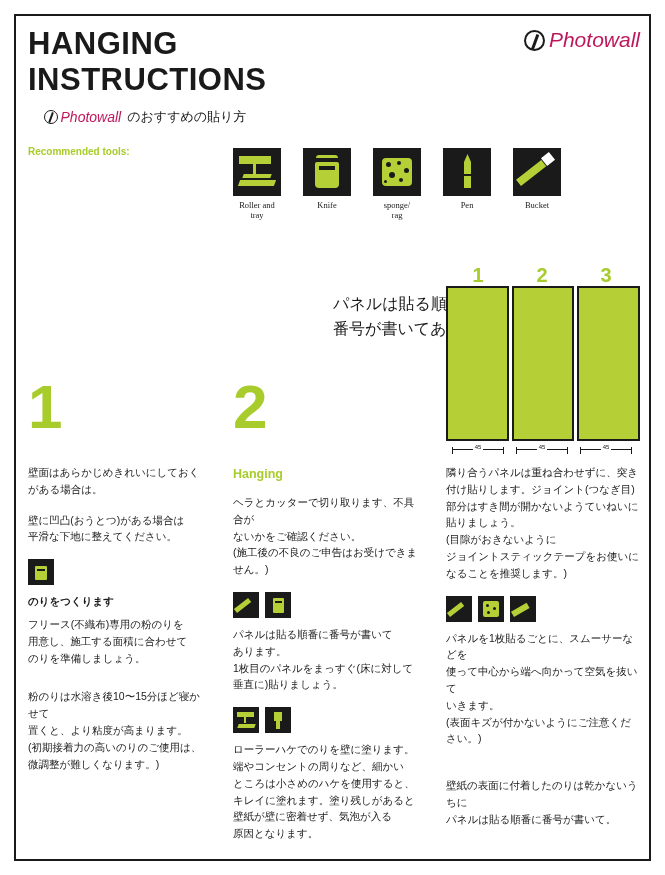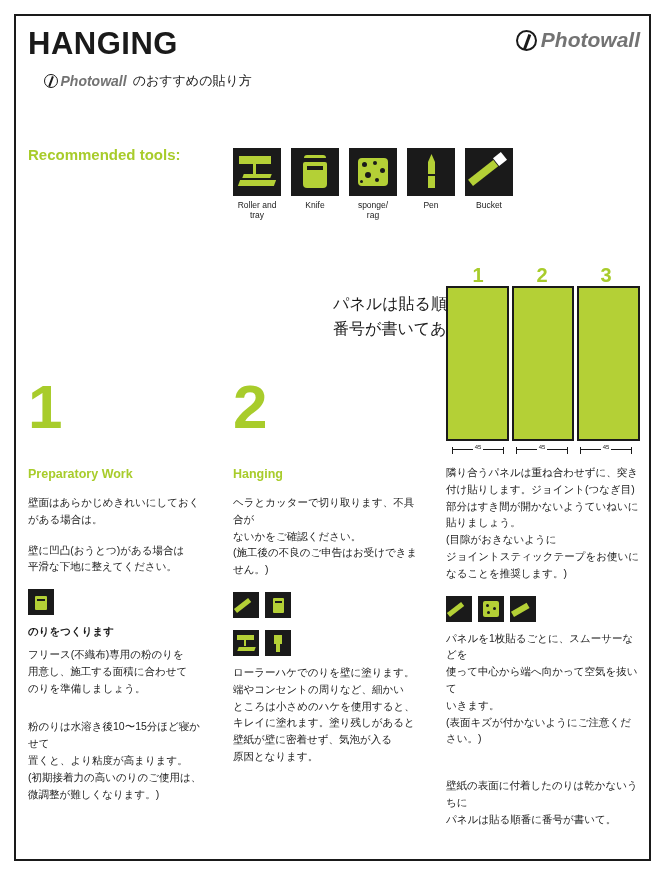--- a/index.html
+++ b/index.html
@@ -48,22 +48,22 @@
     margin-left: 16px;
   }
   .subtitle-text {
     font-size: 13px;
     color: #1a1a1a;
     margin-left: 6px;
   }
   .logo {
     display: inline-flex;
     align-items: center;
-    font-weight: bold;
-    color: #737373;
+    font-weight: normal;
+    color: #be185d;
     white-space: nowrap;
   }
   .logo .mark {
     display: inline-block;
     width: 1em;
     height: 1em;
     border: 0.14em solid #1a1a1a;
     border-radius: 50%;
     position: relative;
     margin-right: 0.18em;
@@ -85,30 +85,31 @@
     font-size: 21px;
     font-style: italic;
   }
   .logo-sub { font-size: 14px; font-style: italic; }
 
   
   .tools-label {
     position: absolute;
     left: 0;
     top: 122px;
-    font-size: 15px;
+    font-size: 10px;
     font-weight: bold;
     color: #a8cc2b;
   }
   .tools {
     position: absolute;
     left: 205px;
     top: 124px;
     display: flex;
-    gap: 10px;
+    gap: 22px;
+    font-family: Liberation Serif, serif;
   }
   .tool { width: 48px; text-align: center; }
   .tool .box {
     width: 48px;
     height: 48px;
     background: #1a1a1a;
     position: relative;
   }
   .tool .cap {
     margin-top: 4px;
@@ -250,20 +251,21 @@
 
   <div class="content">
 
     <div class="logo logo-top">
       <span class="mark"></span>
         <span>Photowall</span>
     </div>
 
     <div class="title">
       <div>HANGING</div>
+      <div>INSTRUCTIONS</div>
     </div>
 
     <div class="subtitle-row">
       <span class="logo logo-sub">
         <span class="mark"></span>
           <span>Photowall</span>
       </span>
       <span class="subtitle-text">のおすすめの貼り方</span>
     </div>
 
@@ -342,21 +344,20 @@
       <div class="p"></div>
     </div>
 
     <div class="panel-dims">
       <div class="dim"><span class="bar"></span><span class="val">45</span></div>
       <div class="dim"><span class="bar"></span><span class="val">45</span></div>
       <div class="dim"><span class="bar"></span><span class="val">45</span></div>
     </div>
 
     <div class="col c1">
-      <div class="sec-head">Preparatory Work</div>
       <div class="para" style="white-space:pre-line">壁面はあらかじめきれいにしておく
 がある場合は。</div>
       <div class="para" style="white-space:pre-line">壁に凹凸(おうとつ)がある場合は
 平滑な下地に整えてください。</div>
 
       <div class="icon-row">
         <div class="icon-sq">
           <span class="g" style="left:7px;top:7px;width:12px;height:14px;border-radius:1px;"></span>
           <span class="blk" style="left:9px;top:10px;width:8px;height:2px;"></span>
         </div>
@@ -382,20 +383,24 @@
       <div class="icon-row">
         <div class="icon-sq">
           <span class="g" style="left:4px;top:16px;width:18px;height:5px;transform:rotate(-38deg);transform-origin:left bottom;"></span>
         </div>
         <div class="icon-sq">
           <span class="g" style="left:8px;top:6px;width:11px;height:15px;border-radius:1px;"></span>
           <span class="blk" style="left:10px;top:9px;width:7px;height:2px;"></span>
         </div>
       </div>
 
+      <div class="para" style="white-space:pre-line">パネルは貼る順番に番号が書いて
+あります。
+1枚目のパネルをまっすぐ(床に対して
+垂直に)貼りましょう。</div>
 
       <div class="icon-row">
         <div class="icon-sq">
           <span class="g" style="left:4px;top:5px;width:17px;height:5px;"></span>
           <span class="g" style="left:11px;top:10px;width:2px;height:6px;"></span>
           <span class="g" style="left:5px;top:17px;width:17px;height:4px;transform:skewX(-20deg);"></span>
         </div>
         <div class="icon-sq">
           <span class="g" style="left:9px;top:5px;width:8px;height:9px;"></span>
           <span class="g" style="left:11px;top:14px;width:4px;height:8px;"></span>

